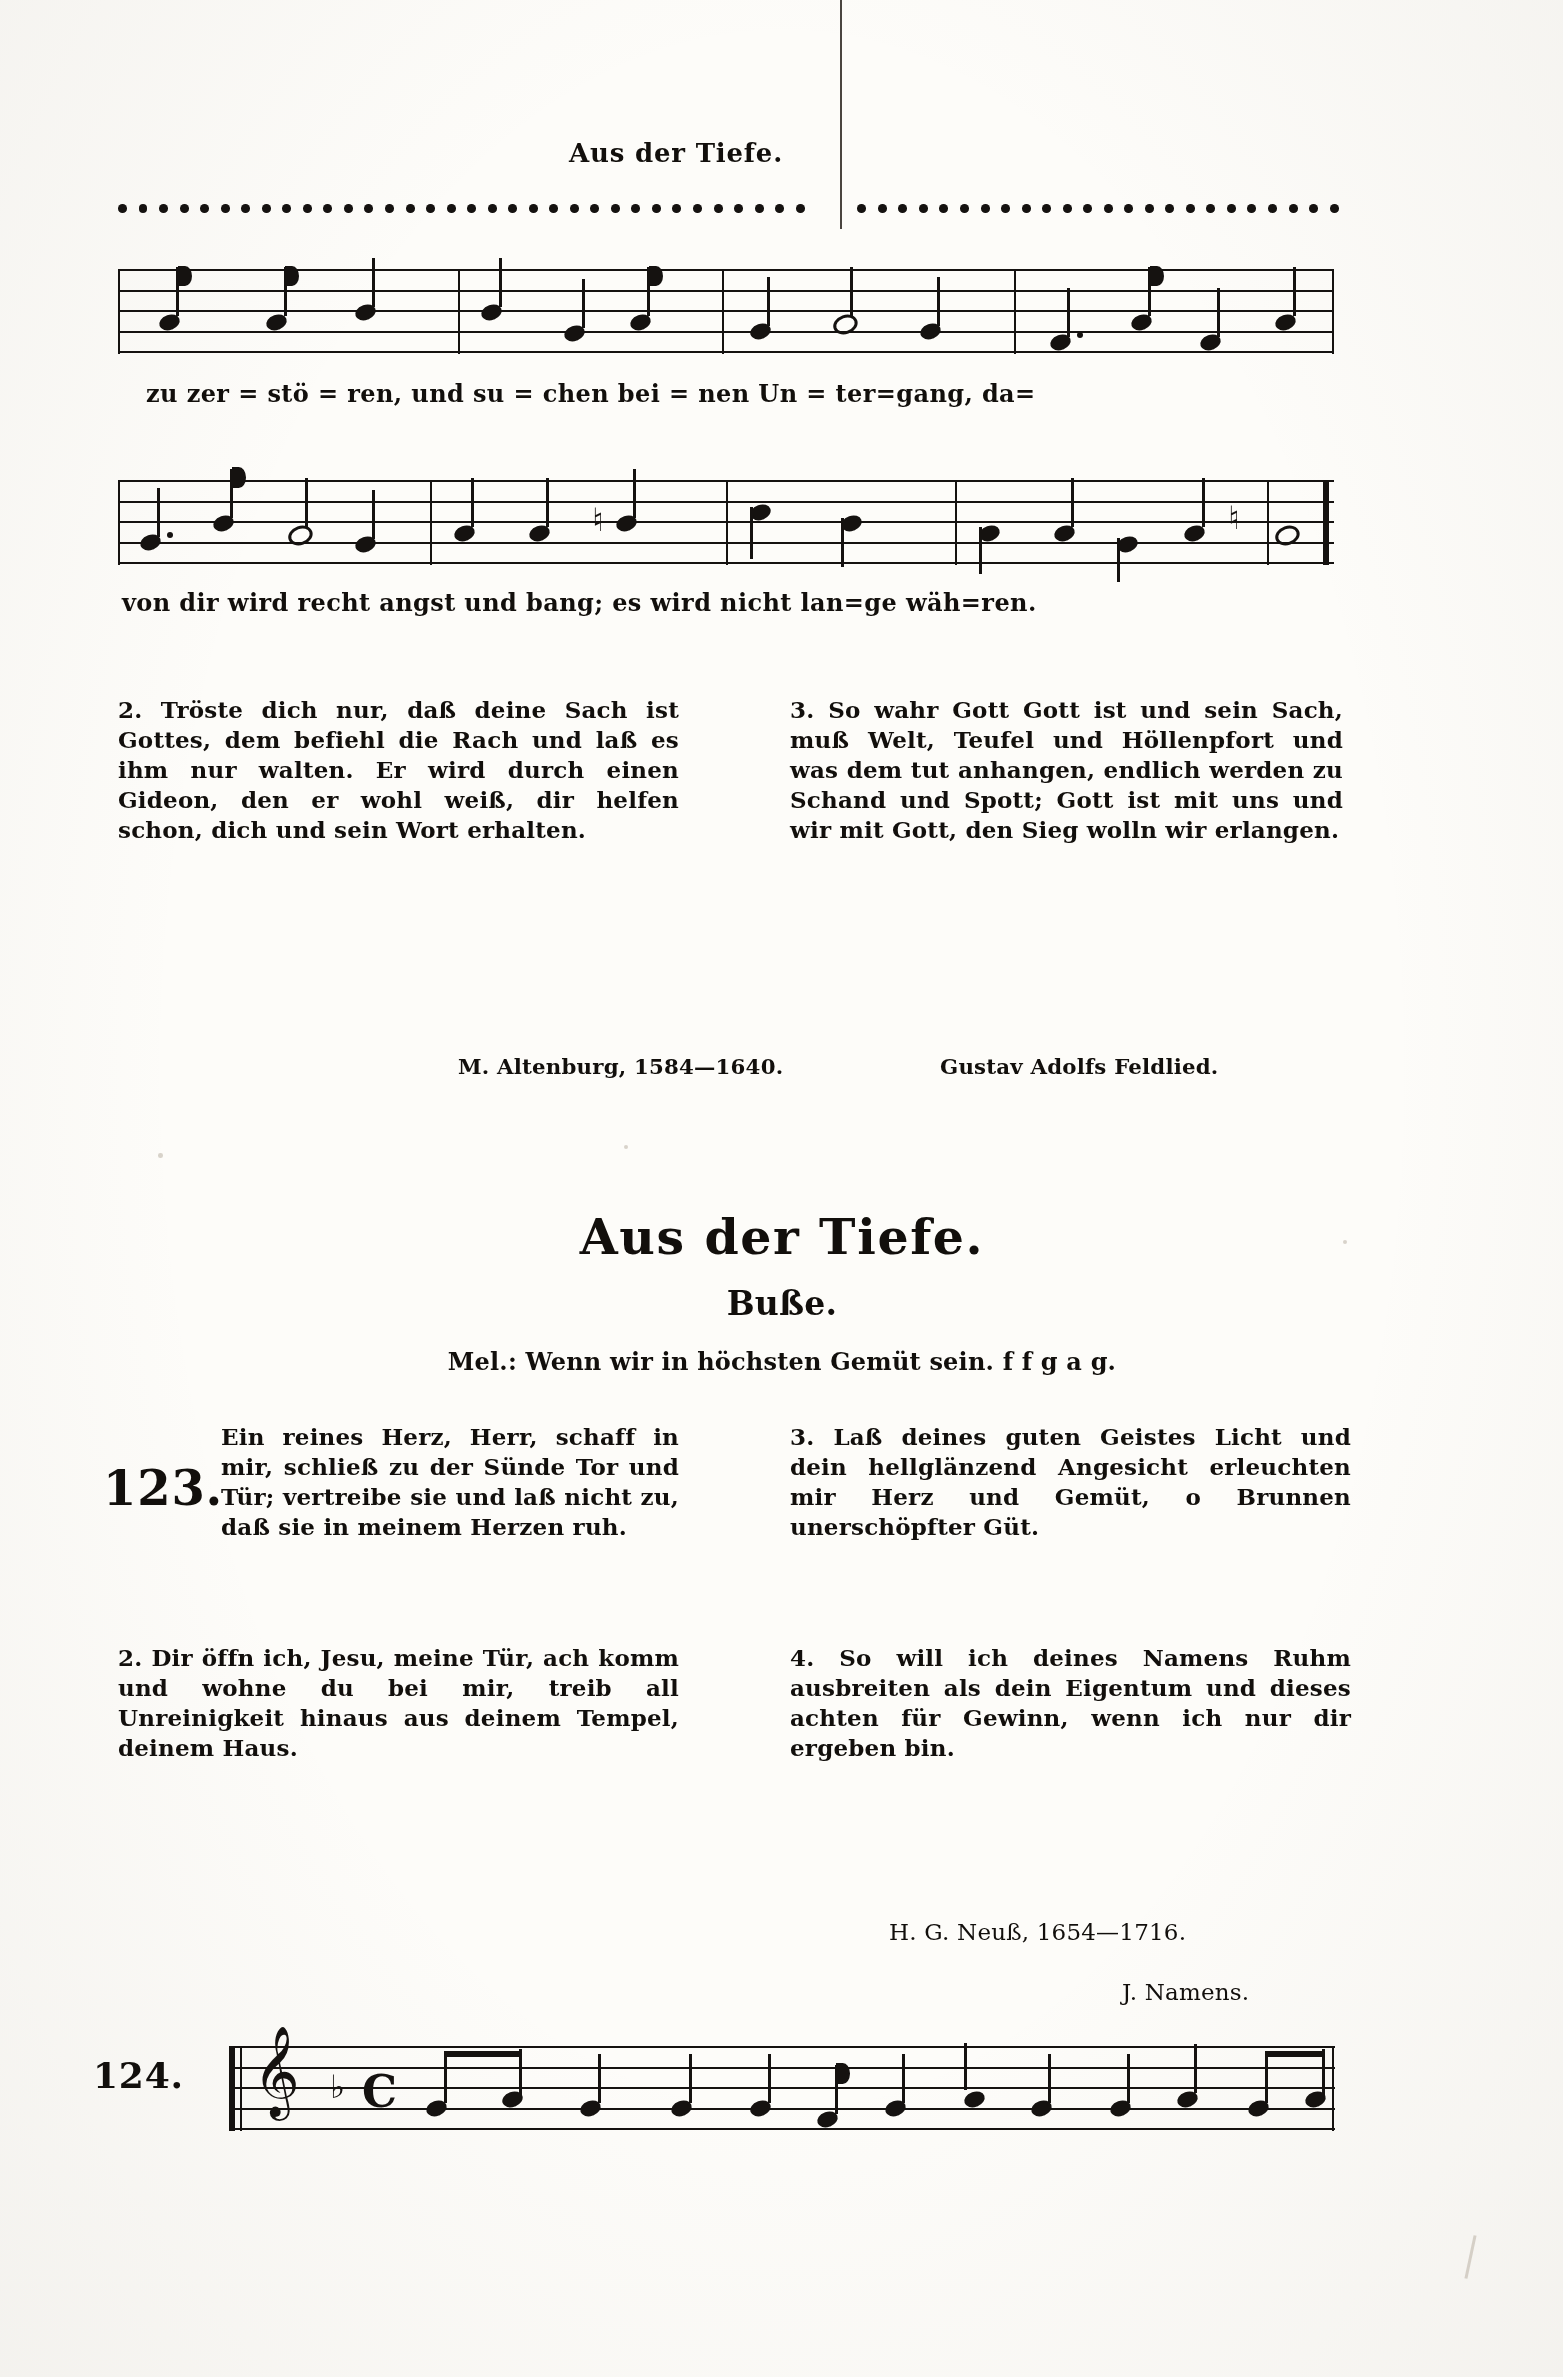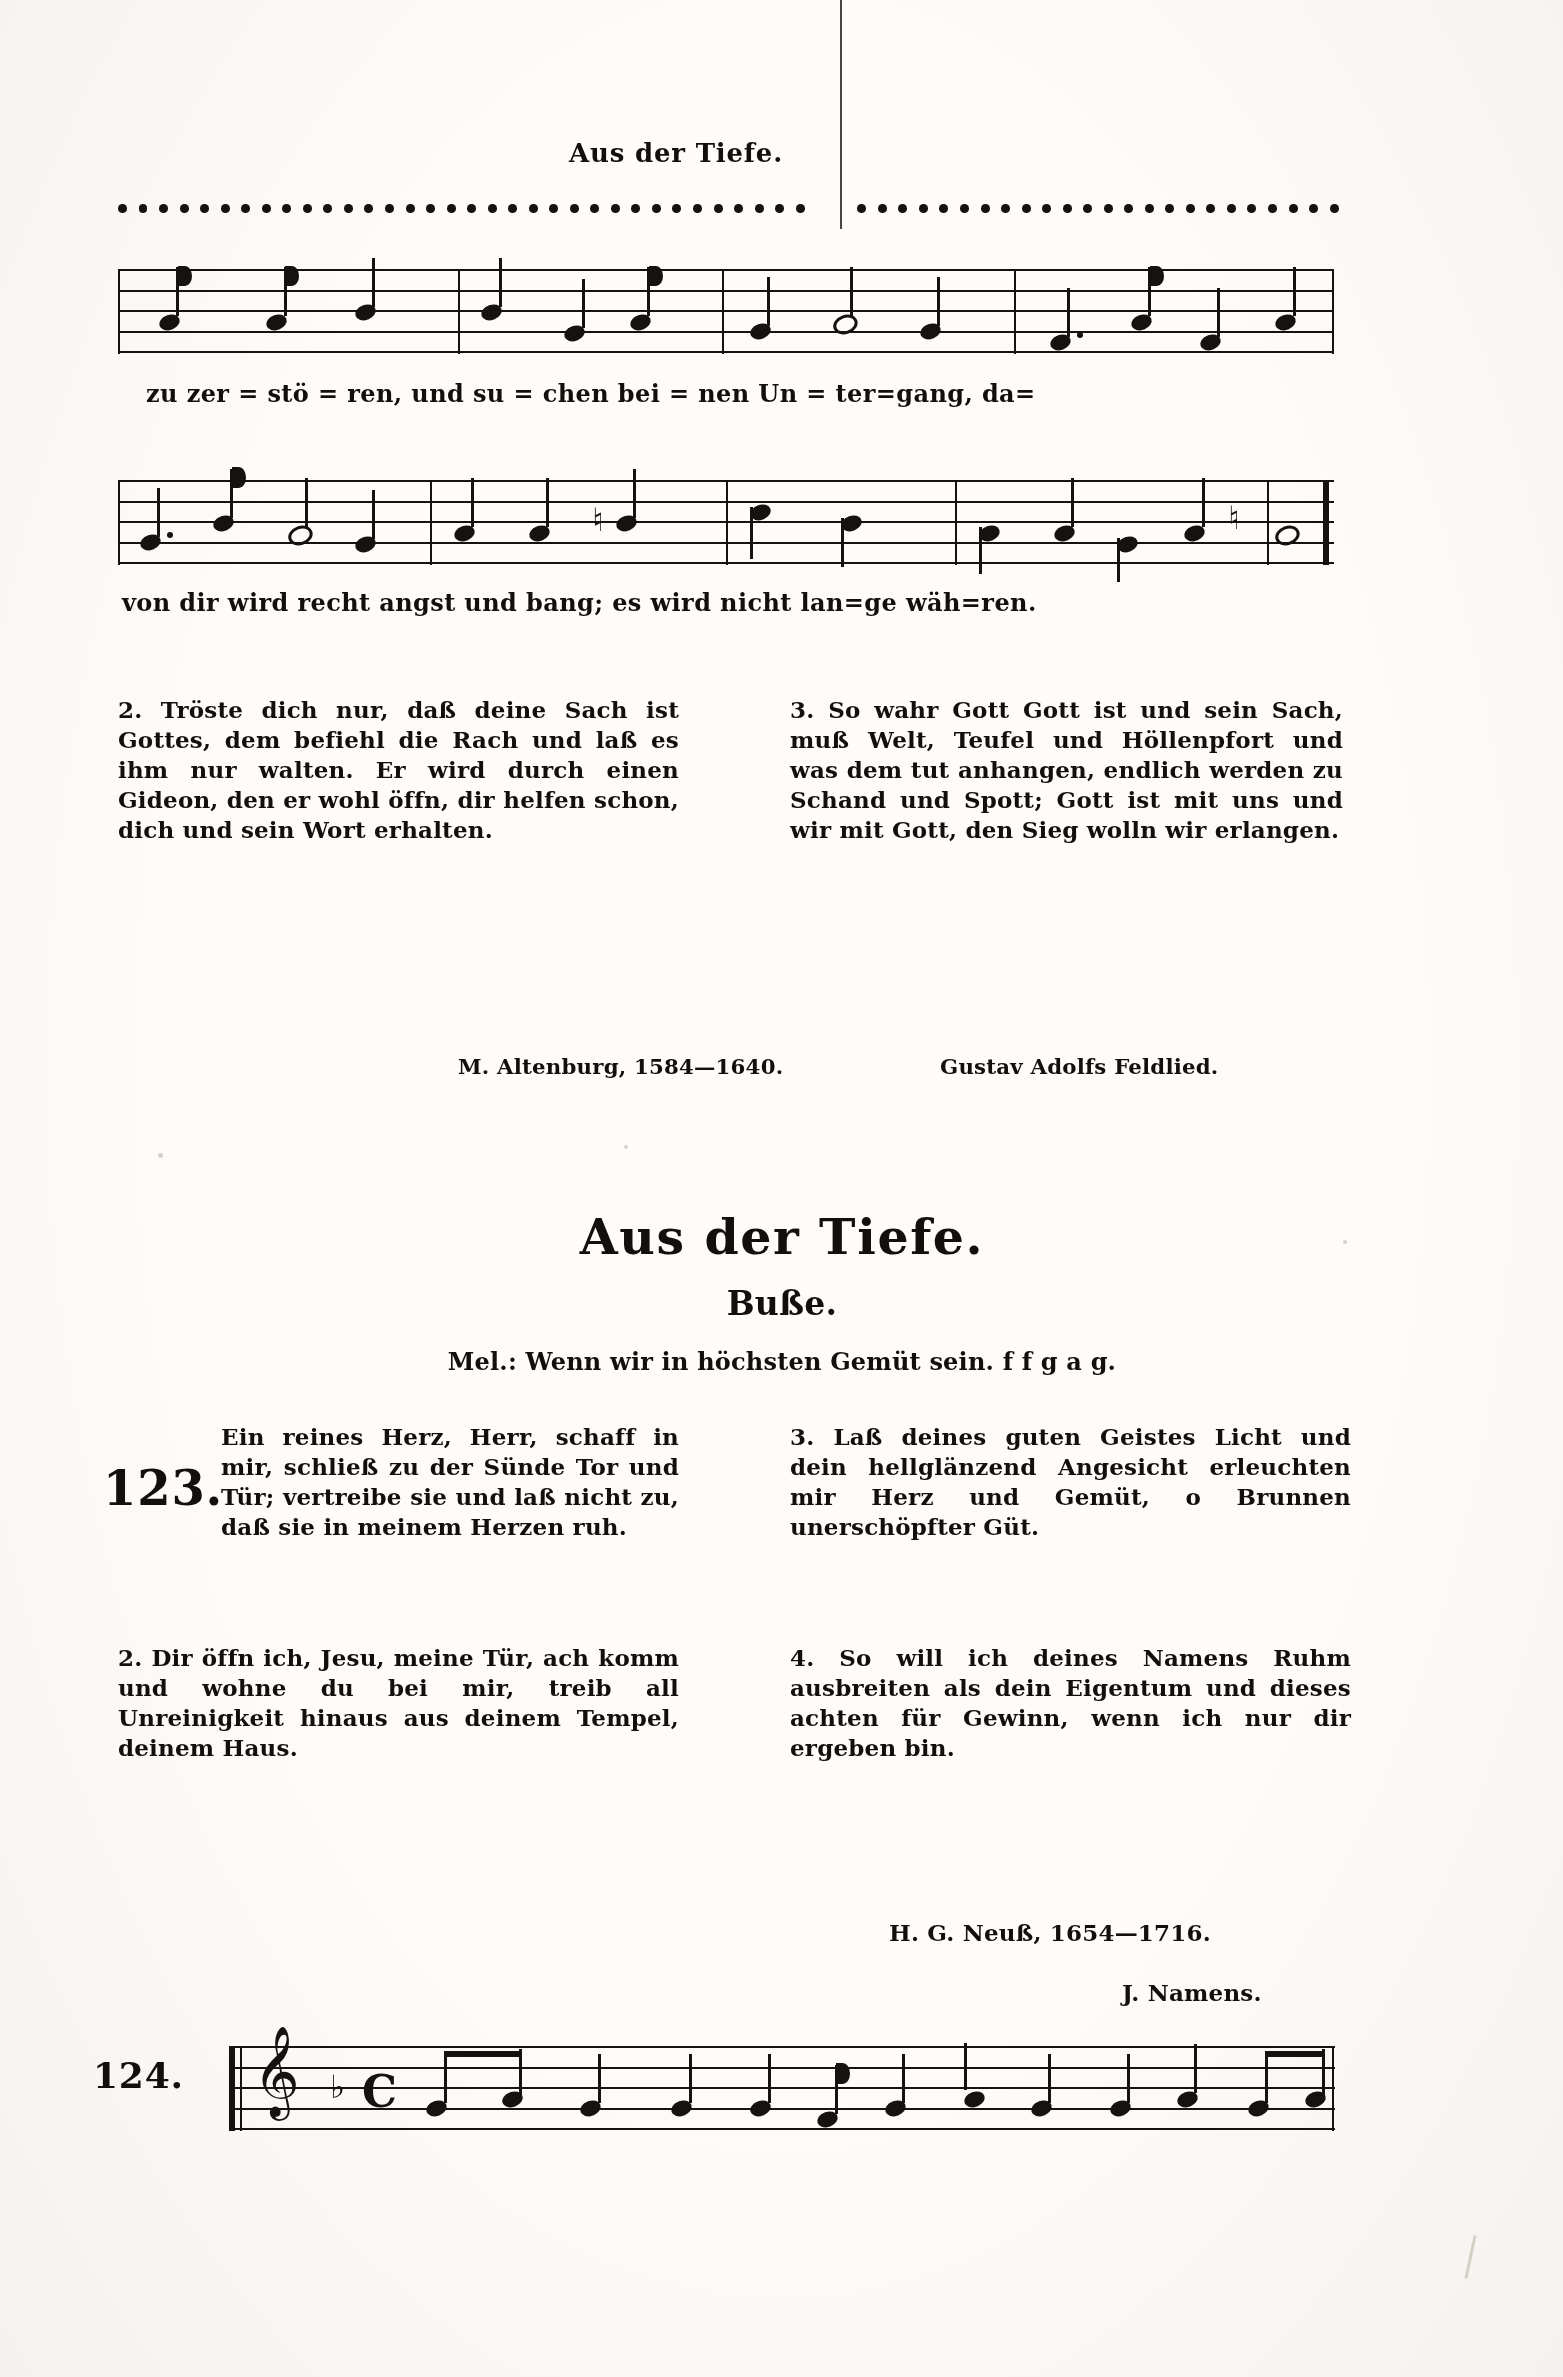--- a/index.html
+++ b/index.html
@@ -224,21 +224,21 @@
     left: 93px;
     top: 2054px;
     font-size: 36px;
     font-weight: 700;
     letter-spacing: 0.8px;
   }
 
   .byline {
     position: absolute;
     font-size: 23px;
-    font-weight: 700;
+    font-weight: 400;
     white-space: nowrap;
   }
 
   
   .speck {
     position: absolute;
     background: #b9b1a4;
     opacity: .55;
   }
 </style>
@@ -431,21 +431,21 @@
     <div class="stem" style="left:1084px; top:-1.6px;"></div>
     <div class="accidental" style="left:1110px; top:22px;">♮</div>
 
     <div class="note hollow" style="left:1157px; top:46px;"></div>
   </div>
 
   <div class="lyric-line fraktur" style="left:122px; top:588px;">von dir wird recht angst und bang; es wird nicht lan=ge wäh=ren.</div>
 
   <div class="verse" style="left:118px; top:695px; width:561px;">
     <span class="num">2.</span>
-    <span>Tröste dich nur, daß deine Sach ist Gottes, dem befiehl die Rach und laß es ihm nur walten. Er wird durch einen Gideon, den er wohl öffn, dir helfen schon, dich und sein Wort erhalten.</span>
+    <span>Tröste dich nur, daß deine Sach ist Gottes, dem befiehl die Rach und laß es ihm nur walten. Er wird durch einen Gideon, den er wohl weiß, dir helfen schon, dich und sein Wort erhalten.</span>
   </div>
 
   <div class="verse" style="left:790px; top:695px; width:553px;">
     <span class="num">3.</span>
     <span>So wahr Gott Gott ist und sein Sach, muß Welt, Teufel und Höllenpfort und was dem tut anhangen, endlich werden zu Schand und Spott; Gott ist mit uns und wir mit Gott, den Sieg wolln wir erlangen.</span>
   </div>
 
   <div class="attribution fraktur" style="left:458px; top:1054px;">M. Altenburg, 1584—1640.</div>
   <div class="attribution fraktur" style="left:940px; top:1054px;">Gustav Adolfs Feldlied.</div>
 

